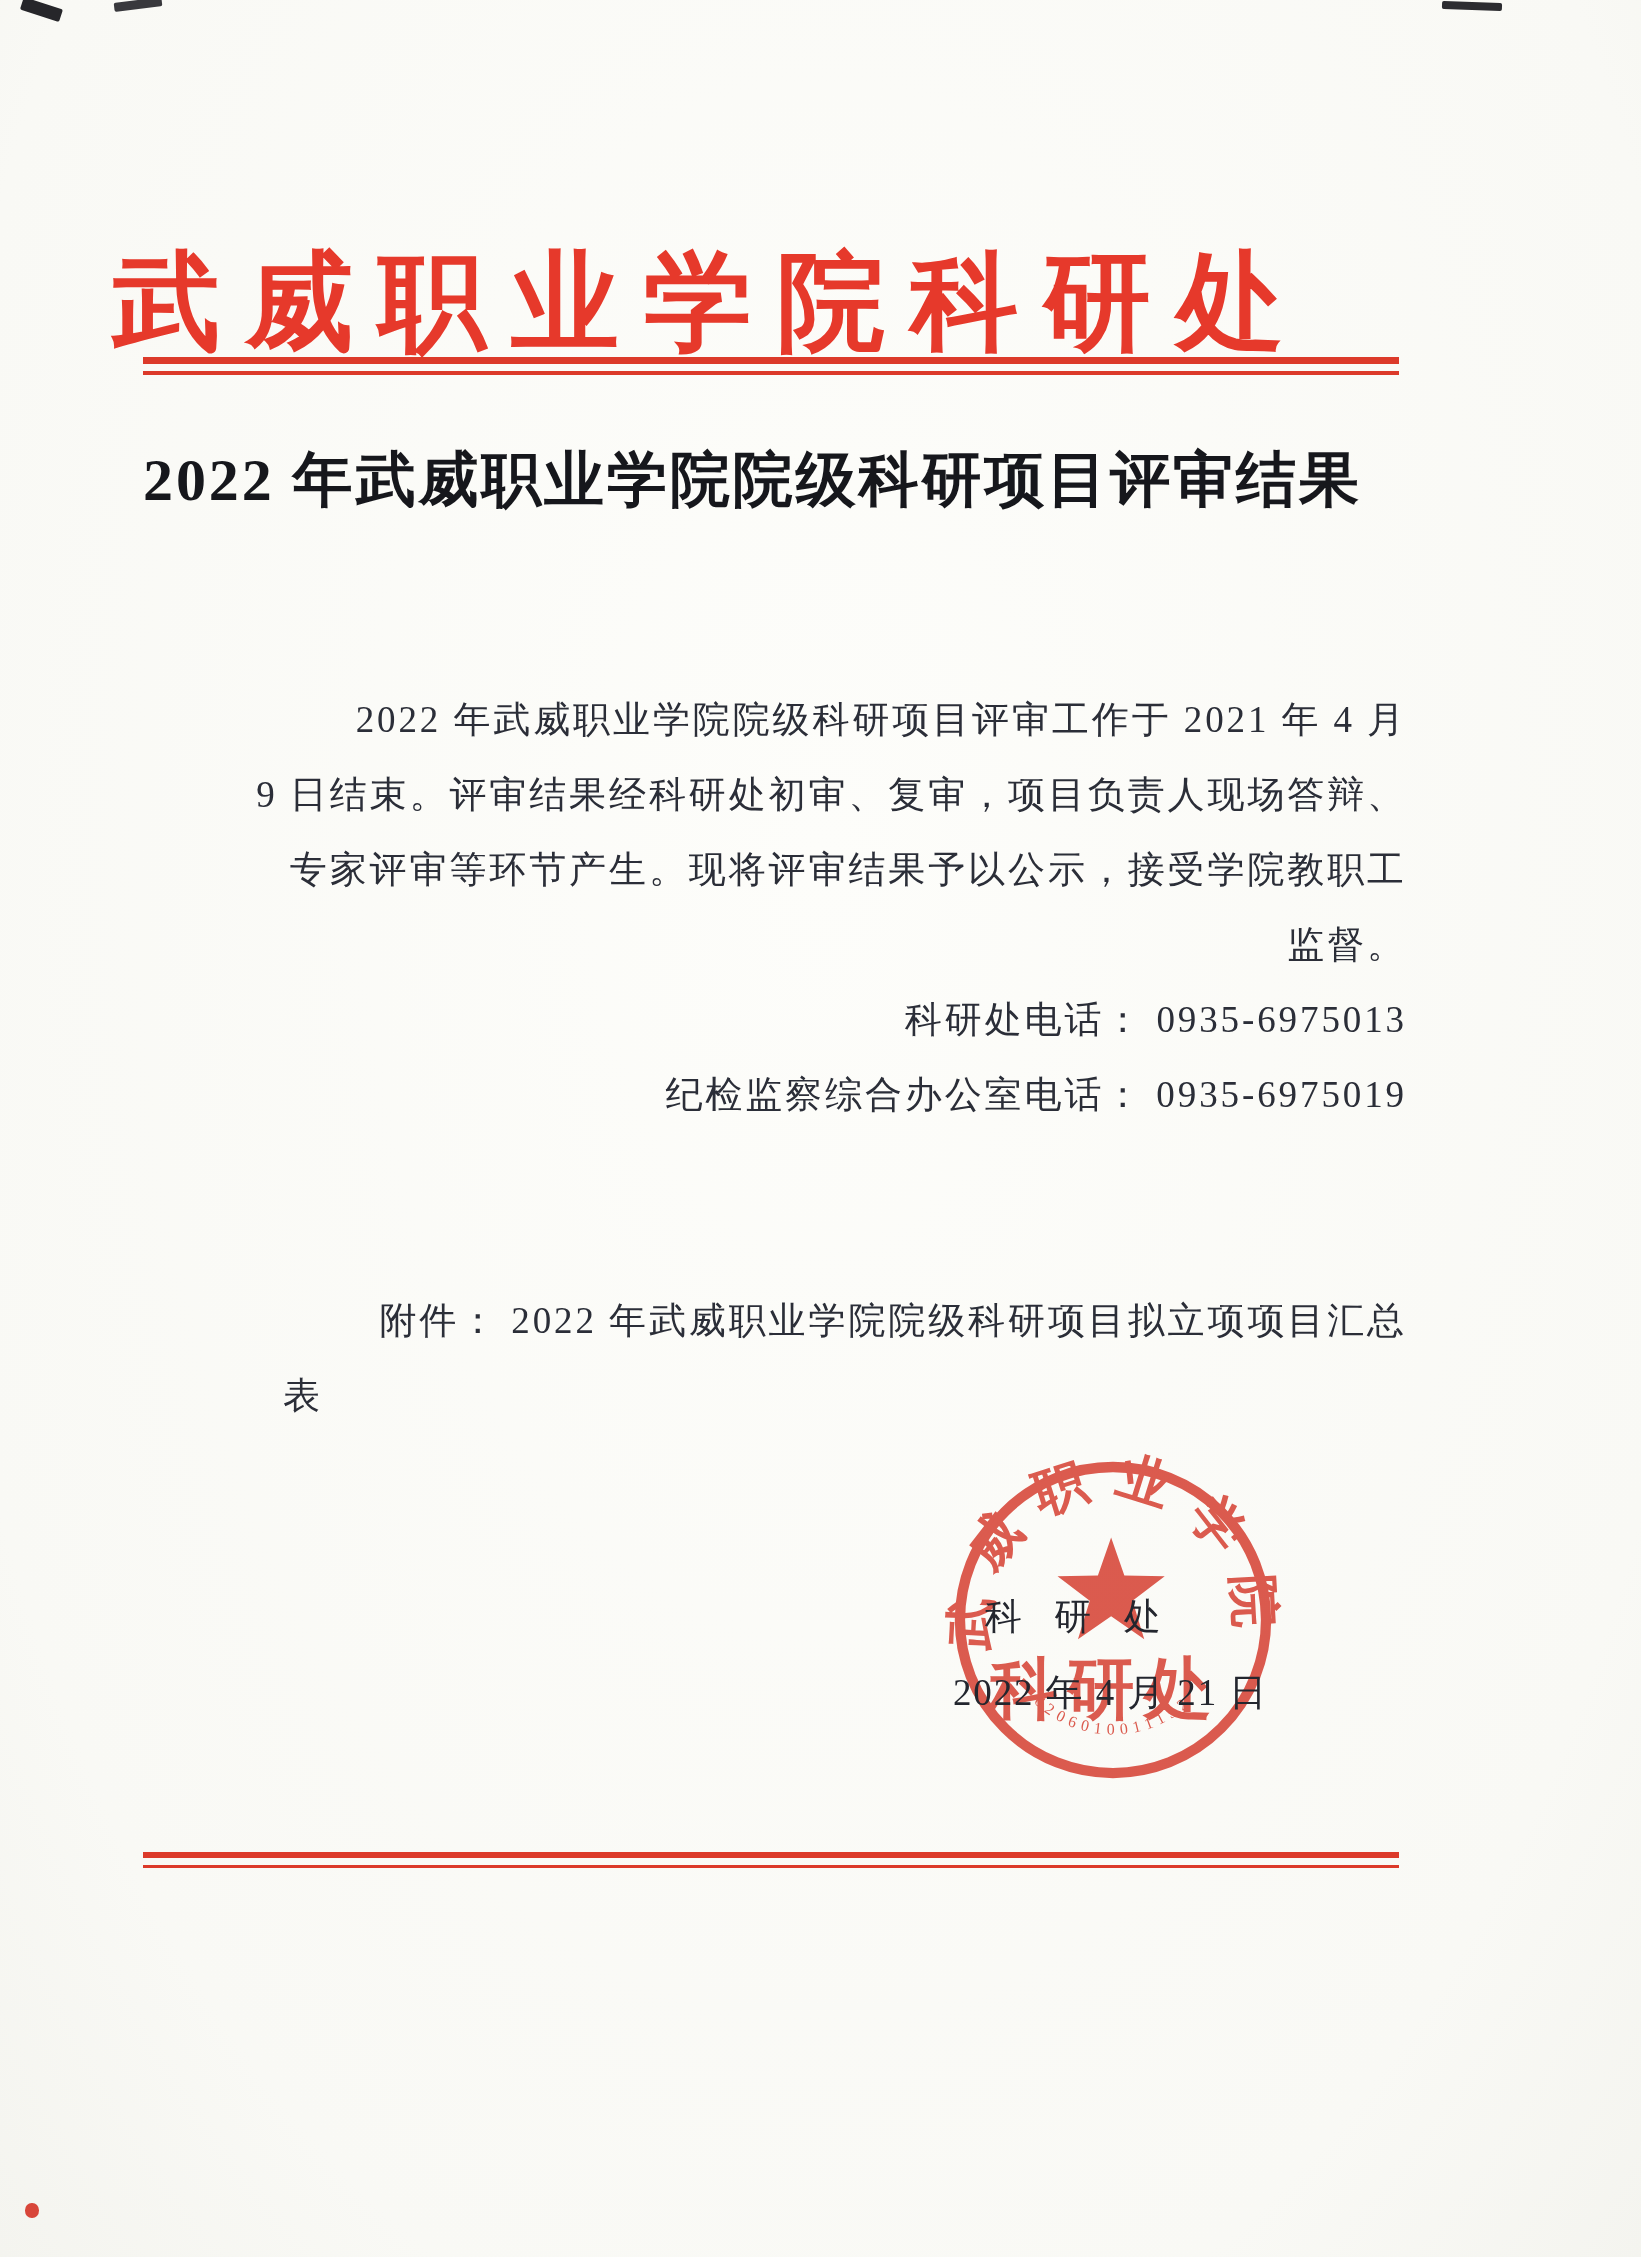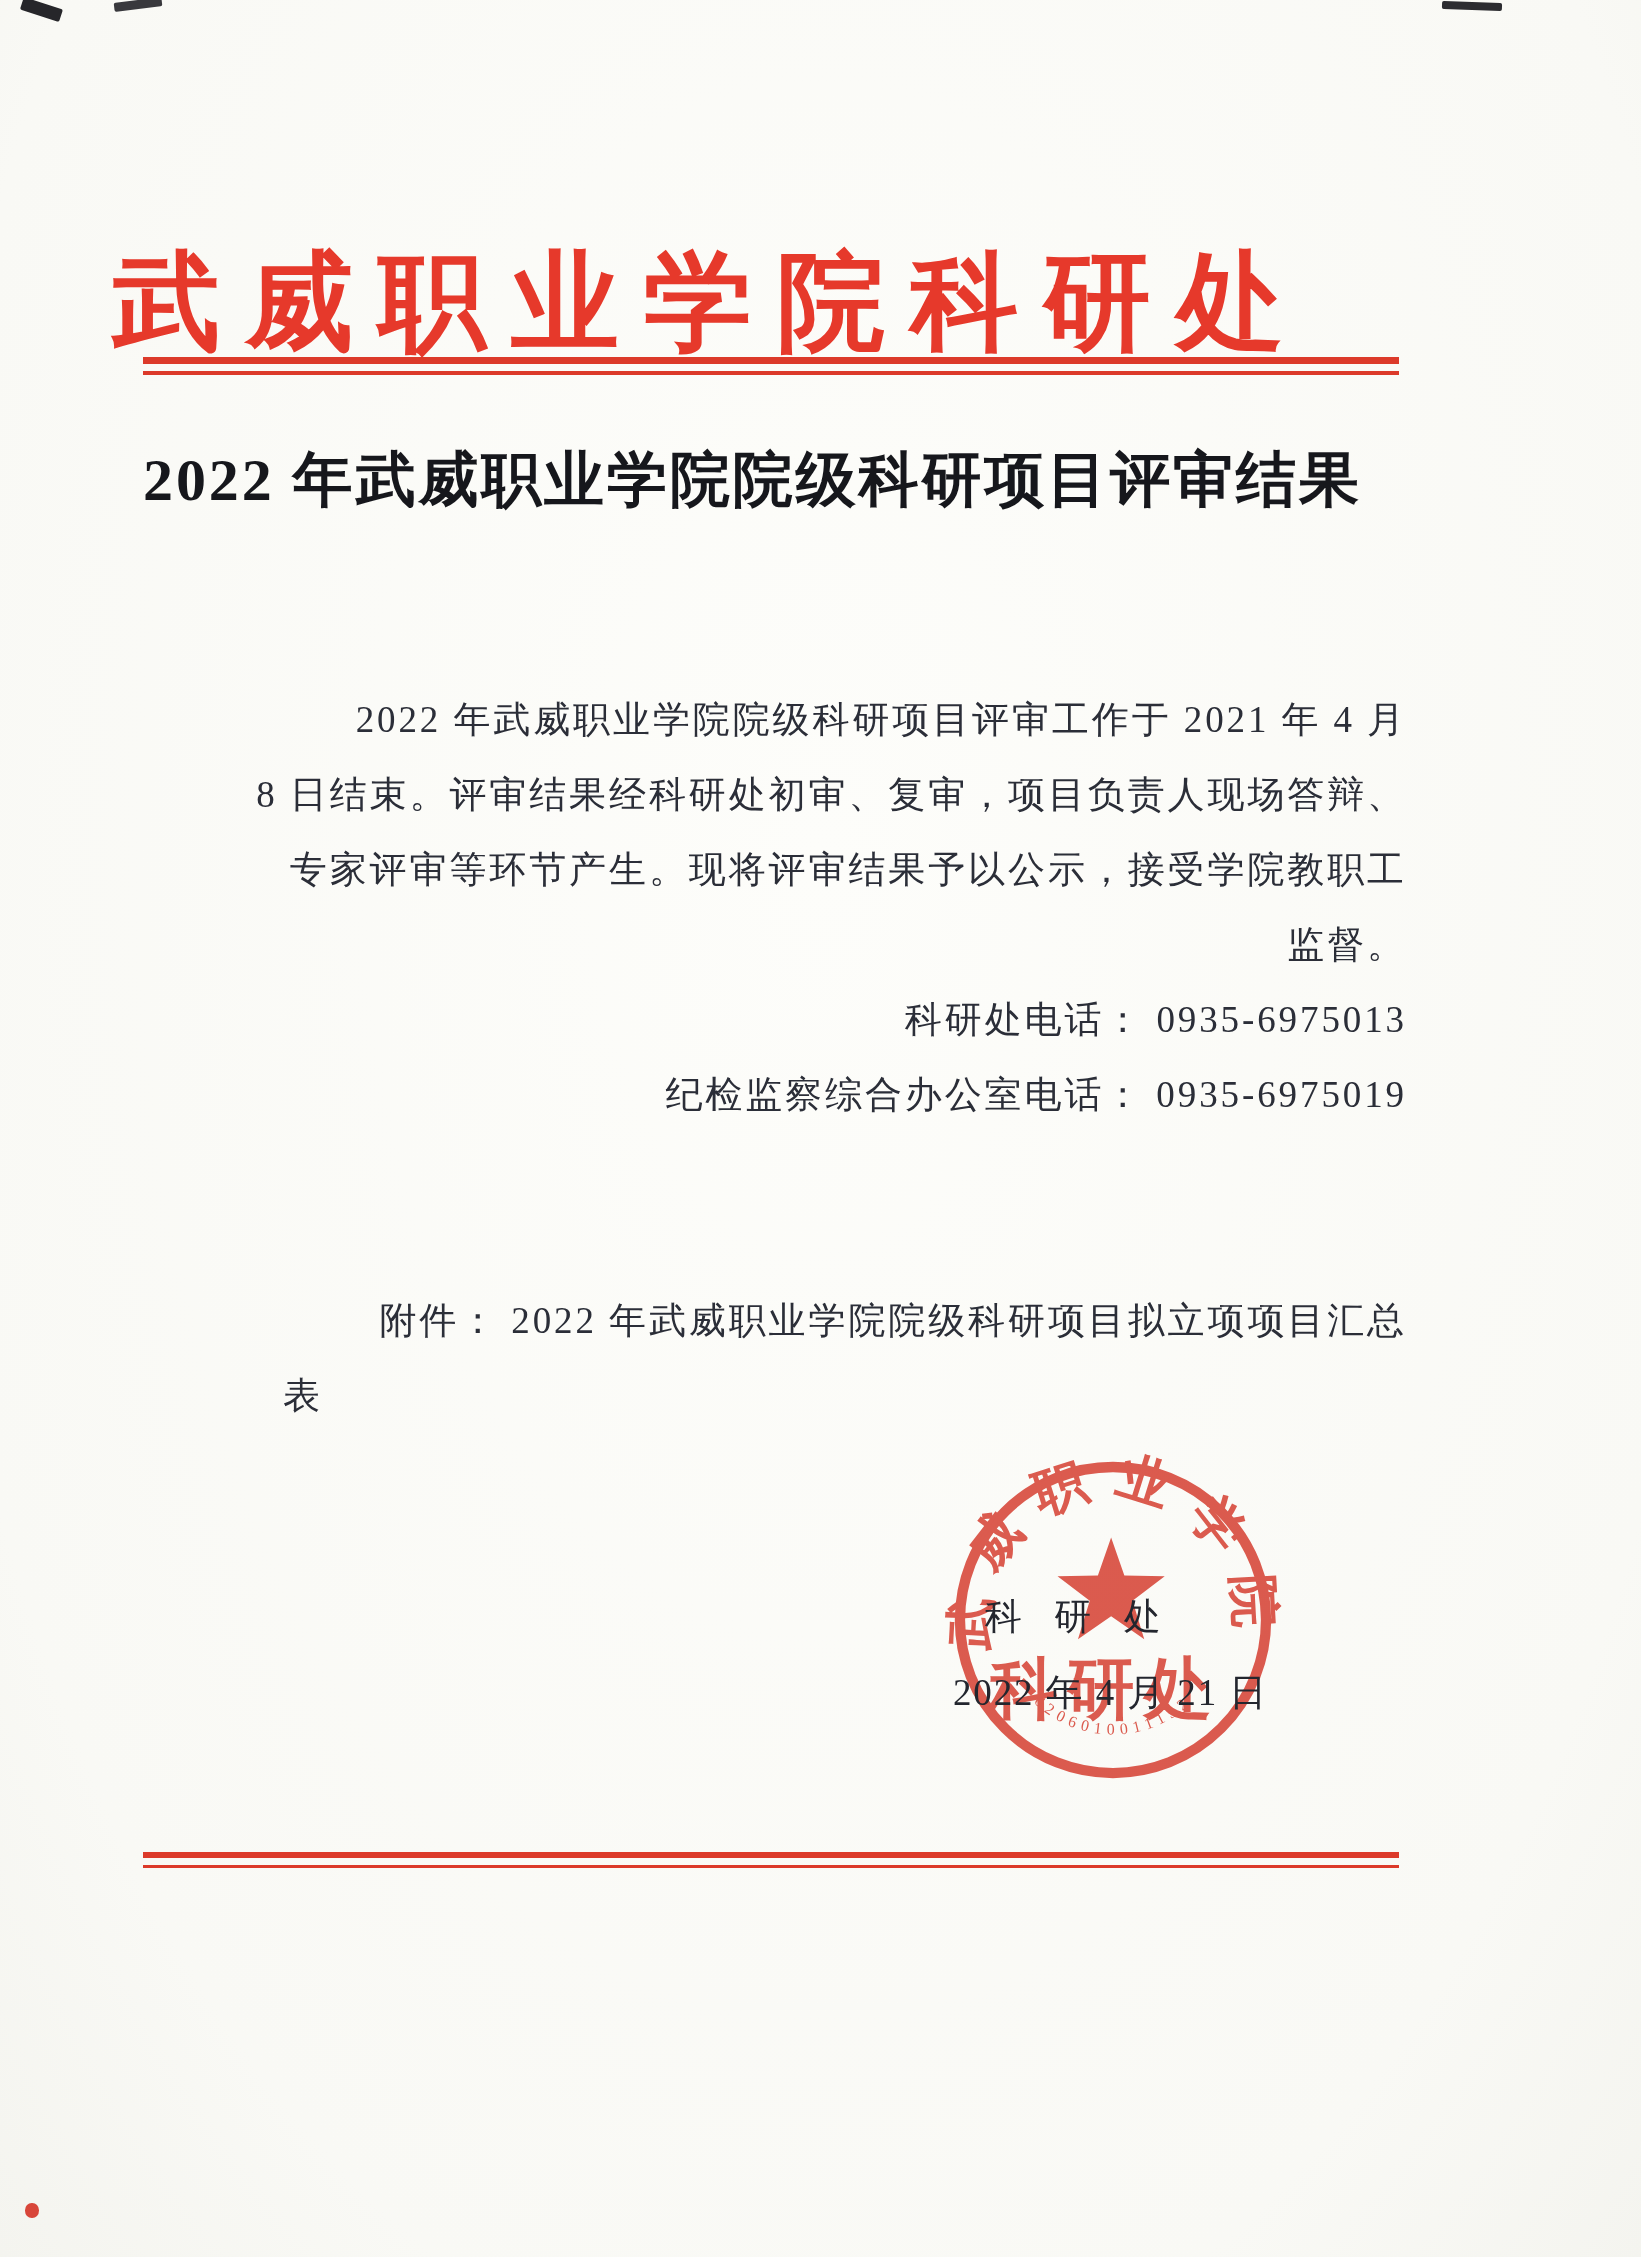--- a/index.html
+++ b/index.html
@@ -86,21 +86,21 @@
   <div class="masthead">武威职业学院科研处</div>
   <div class="rule rule-thick-top"></div>
   <div class="rule rule-thin-top"></div>
 
   <div class="doc-title">
     <div>2022 年武威职业学院院级科研项目评审结果</div>
   </div>
 
   <div class="body-text">
     <div class="bline indent">2022 年武威职业学院院级科研项目评审工作于 2021 年 4 月</div>
-    <div class="bline">8 日结束。评审结果经科研处初审、复审，项目负责人现场答辩、</div>
+    <div class="bline">9 日结束。评审结果经科研处初审、复审，项目负责人现场答辩、</div>
     <div class="bline">专家评审等环节产生。现将评审结果予以公示，接受学院教职工</div>
     <div class="bline">监督。</div>
     <div class="bline indent">科研处电话： 0935-6975013</div>
     <div class="bline indent">纪检监察综合办公室电话： 0935-6975019</div>
   </div>
 
   <div class="attachment">
     <div class="a1">附件： 2022 年武威职业学院院级科研项目拟立项项目汇总</div>
     <div class="a2">表</div>
   </div>

